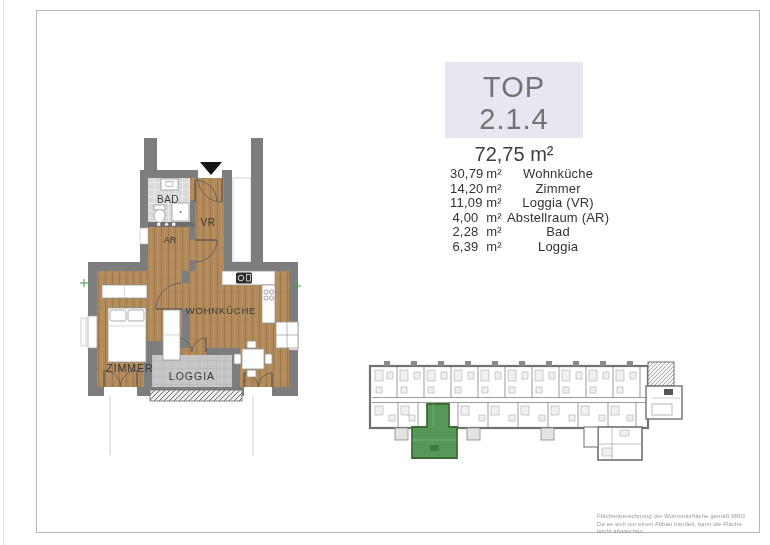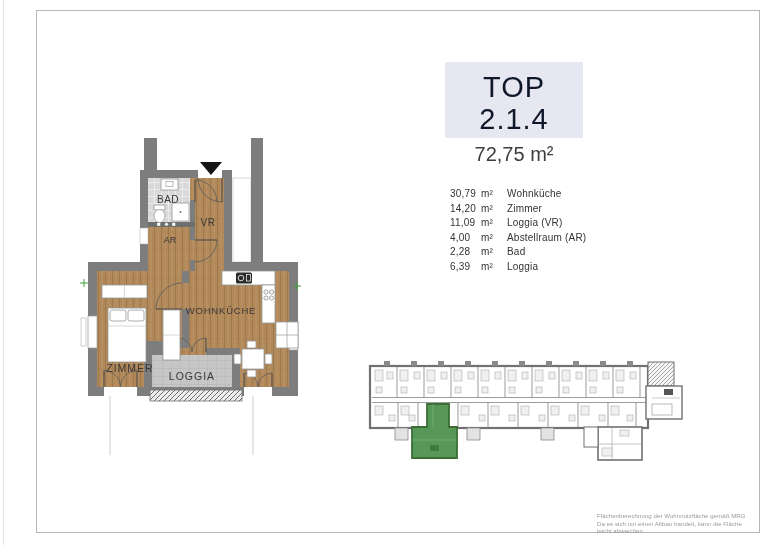--- a/index.html
+++ b/index.html
@@ -7,23 +7,23 @@
     --highlight-green:#579757; --title-bg:#e7e7f2; --text:#3a3a3a;
   }
   html,body{margin:0;padding:0;background:#fff;}
   .canvas{position:relative;width:770px;height:545px;background:#fff;overflow:hidden;
           font-family:"Liberation Sans",sans-serif;color:var(--text);}
   .edge-line{position:absolute;left:3px;top:0;bottom:0;width:1px;background:#e4e4e4;}
   .frame{position:absolute;left:36px;top:10px;width:724px;height:523px;
          border:1px solid #b7b7b7;box-sizing:border-box;}
   .title-block{position:absolute;left:445px;top:62px;width:138px;height:76px;
                background:var(--title-bg);text-align:center;}
-  .title-main{font-size:29px;letter-spacing:1px;color:#0f172a;margin-top:9px;line-height:32px;}
+  .title-main{font-size:29px;letter-spacing:1px;color:#737373;margin-top:9px;line-height:32px;}
   .title-area{font-size:20px;color:#3d3d3d;margin-top:7px;line-height:24px;}
-  .room-list{position:absolute;left:450px;top:187px;font-size:10px;color:#333;letter-spacing:.2px;}
+  .room-list{position:absolute;left:450px;top:167px;font-size:13px;color:#333;letter-spacing:.2px;text-align:center;}
   .room-row{display:grid;grid-template-columns:31px 26px auto;height:14.6px;line-height:14.6px;}
   .footer{position:absolute;left:597px;top:513px;width:160px;font-size:6px;
           color:#999;line-height:7.6px;letter-spacing:.1px;}
   svg{position:absolute;left:0;top:0;}
   .wall{fill:var(--wall);}
   .plan-label{fill:#383838;text-anchor:middle;}
   .door{stroke:#5a5a5a;stroke-width:.8;fill:none;}
   .leaf{stroke:#4c4c4c;stroke-width:1.1;}
   .furn{fill:#fff;stroke:#979797;stroke-width:.8;}
   .furn-line{stroke:#bcbcbc;stroke-width:.6;}

